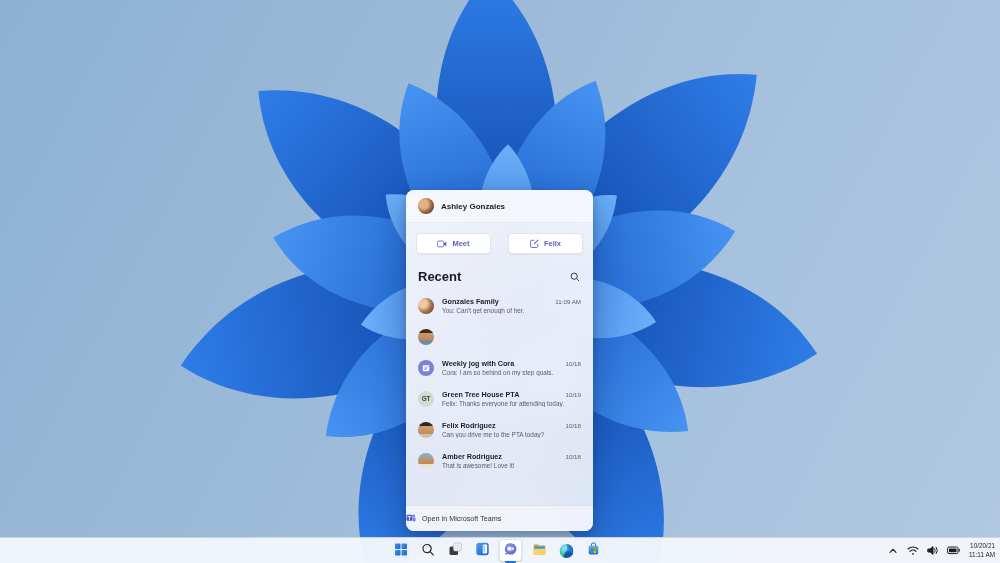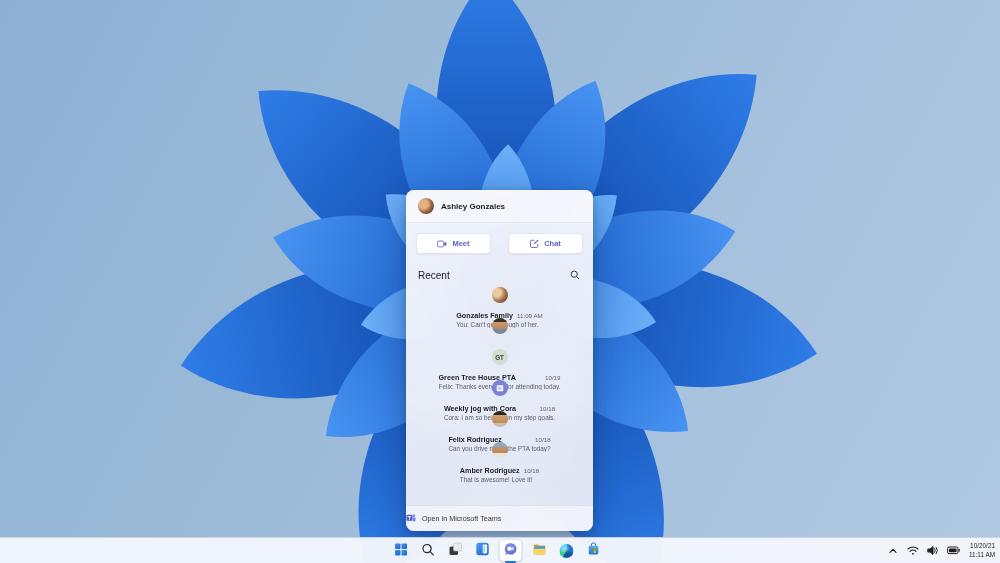--- a/index.html
+++ b/index.html
@@ -24,25 +24,25 @@
   .header-name { font-size:8px; font-weight:700; color:#1b1b20; }
 
   .actions { display:flex; gap:17px; padding:10px 10px 8px; flex:none; }
   .action-btn { flex:1; height:21px; background:#ffffff; border:1px solid #e2e2ea; border-radius:4px;
                 display:flex; align-items:center; justify-content:center; gap:5px;
                 color:#5b5fc7; font-size:7.5px; font-weight:700; cursor:pointer;
                 box-shadow:0 1px 1.5px rgba(30,30,60,0.06); }
   .action-btn svg { display:block; }
 
   .recent-row { display:flex; align-items:center; justify-content:space-between; padding:7px 12px 3px; flex:none; }
-  .recent-label { font-size:10px; font-weight:400; color:#1b1b20; }
+  .recent-label { font-size:13px; font-weight:700; color:#1b1b20; }
   .icon-btn { width:12px; height:12px; display:flex; align-items:center; justify-content:center; cursor:pointer; }
 
   .conv-list { flex:1; padding-top:3px; }
-  .conv-row { display:flex; align-items:center; gap:8px; padding:0 12px; height:31px; cursor:pointer;flex-direction:column; }
+  .conv-row { display:flex; align-items:center; gap:8px; padding:0 12px; height:31px; cursor:pointer; }
   .conv-avatar { width:16px; height:16px; border-radius:50%; flex:none;
                  display:flex; align-items:center; justify-content:center; overflow:hidden; }
   .conv-main { flex:1; min-width:0; display:flex; flex-direction:column; gap:1px; }
   .conv-top { display:flex; justify-content:space-between; align-items:baseline; gap:4px; }
   .conv-title { font-size:7.2px; font-weight:700; color:#1d1d23; white-space:nowrap; }
   .conv-time { font-size:6.2px; color:#61616a; flex:none; }
   .conv-preview { font-size:6.4px; color:#5c5c66; white-space:nowrap; overflow:hidden; text-overflow:ellipsis; }
 
   .av-0 { background:radial-gradient(circle at 32% 36%,#ecc9a0 0 26%,#a5714a 55%,#503020 100%); }
   .av-1 { background:radial-gradient(circle at 62% 34%,#f0d2ae 0 24%,#b07b4e 52%,#2e4464 100%); }
@@ -160,21 +160,21 @@
       </span>
       <span>Meet</span>
     </div>
     <div class="action-btn">
       <span>
         <svg width="9" height="9" viewBox="0 0 10 10" fill="none" stroke="#5b5fc7" stroke-width="1">
           <path d="M8.6 5.2 V8.2 A1.2 1.2 0 0 1 7.4 9.4 H1.8 A1.2 1.2 0 0 1 0.6 8.2 V2.6 A1.2 1.2 0 0 1 1.8 1.4 H4.8"></path>
           <path d="M4.6 5.4 L9.1 0.9" stroke-width="1.2"></path>
         </svg>
       </span>
-      <span>Chat</span>
+      <span>Felix</span>
     </div>
   </div>
 
   <div class="recent-row">
     <span class="recent-label">Recent</span>
     <span class="icon-btn">
       <svg width="10" height="10" viewBox="0 0 11 11" fill="none" stroke="#3a3a42" stroke-width="1.1">
         <circle cx="4.6" cy="4.6" r="3.4"></circle>
           <path d="M7.2 7.2 L10 10"></path>
       </svg>
@@ -193,46 +193,46 @@
         <div class="conv-preview">You: Can't get enough of her.</div>
       </div>
     </div>
 
 
     <div class="conv-row">
       <div class="conv-avatar av-2"></div>
     </div>
 
     <div class="conv-row">
+      <div class="conv-avatar av-4">
+        <svg width="8" height="8" viewBox="0 0 10 10" fill="none">
+          <rect x="1" y="1.6" width="8" height="7.4" rx="1" fill="#ffffff"></rect>
+          <rect x="1" y="1.6" width="8" height="2" rx="1" fill="#e3e4fb"></rect>
+          <path d="M2.6 5 h4.8 M2.6 6.6 h3.4" stroke="#7c80d6" stroke-width="0.9"></path>
+        </svg>
+      </div>
+      <div class="conv-main">
+        <div class="conv-top">
+          <span class="conv-title">Weekly jog with Cora</span>
+          <span class="conv-time">10/18</span>
+        </div>
+        <div class="conv-preview">Cora: I am so behind on my step goals.</div>
+      </div>
+    </div>
+
+    <div class="conv-row">
       <div class="conv-avatar av-3">
         <span>GT</span>
       </div>
       <div class="conv-main">
         <div class="conv-top">
           <span class="conv-title">Green Tree House PTA</span>
           <span class="conv-time">10/19</span>
         </div>
         <div class="conv-preview">Felix: Thanks everyone for attending today.</div>
-      </div>
-    </div>
-
-    <div class="conv-row">
-      <div class="conv-avatar av-4">
-        <svg width="8" height="8" viewBox="0 0 10 10" fill="none">
-          <rect x="1" y="1.6" width="8" height="7.4" rx="1" fill="#ffffff"></rect>
-          <rect x="1" y="1.6" width="8" height="2" rx="1" fill="#e3e4fb"></rect>
-          <path d="M2.6 5 h4.8 M2.6 6.6 h3.4" stroke="#7c80d6" stroke-width="0.9"></path>
-        </svg>
-      </div>
-      <div class="conv-main">
-        <div class="conv-top">
-          <span class="conv-title">Weekly jog with Cora</span>
-          <span class="conv-time">10/18</span>
-        </div>
-        <div class="conv-preview">Cora: I am so behind on my step goals.</div>
       </div>
     </div>
 
     <div class="conv-row">
       <div class="conv-avatar av-5"></div>
       <div class="conv-main">
         <div class="conv-top">
           <span class="conv-title">Felix Rodriguez</span>
           <span class="conv-time">10/18</span>
         </div>

